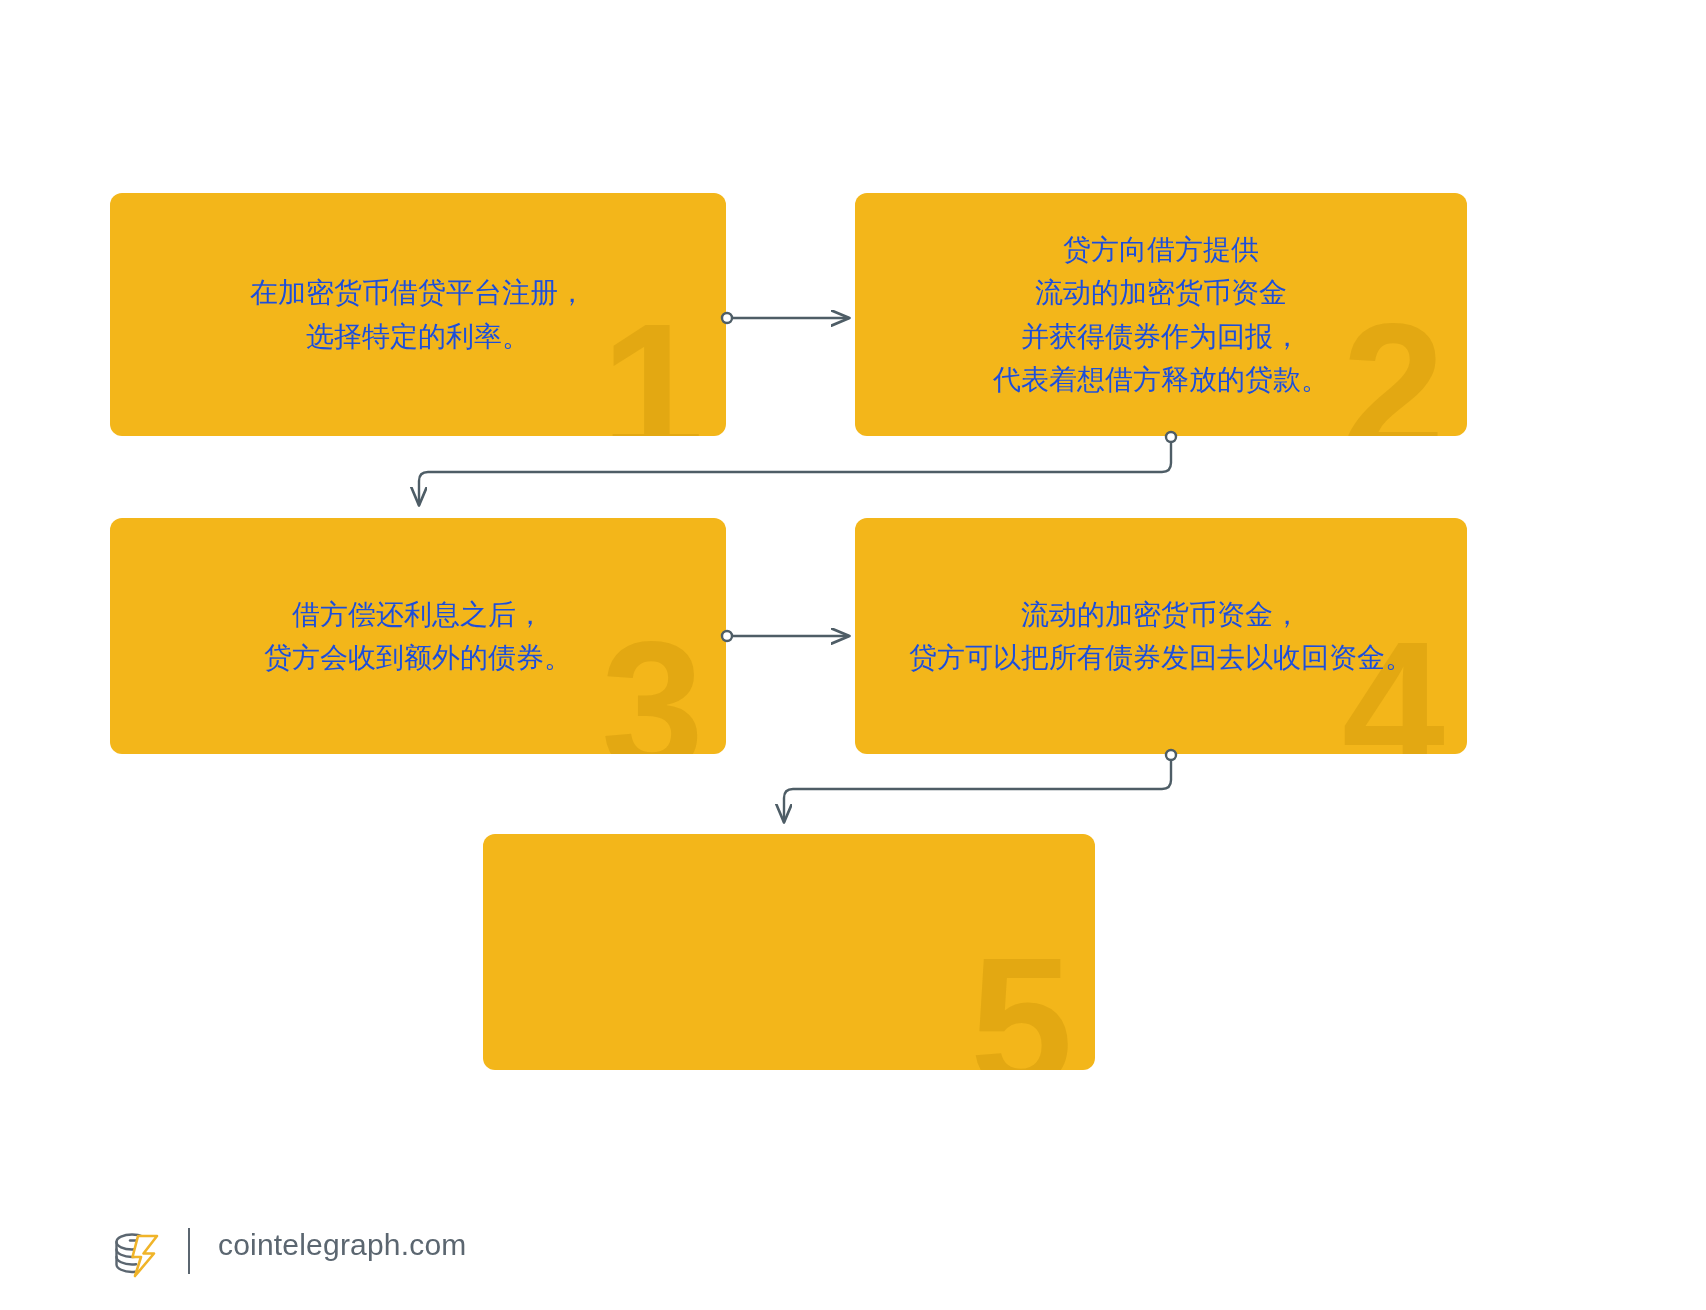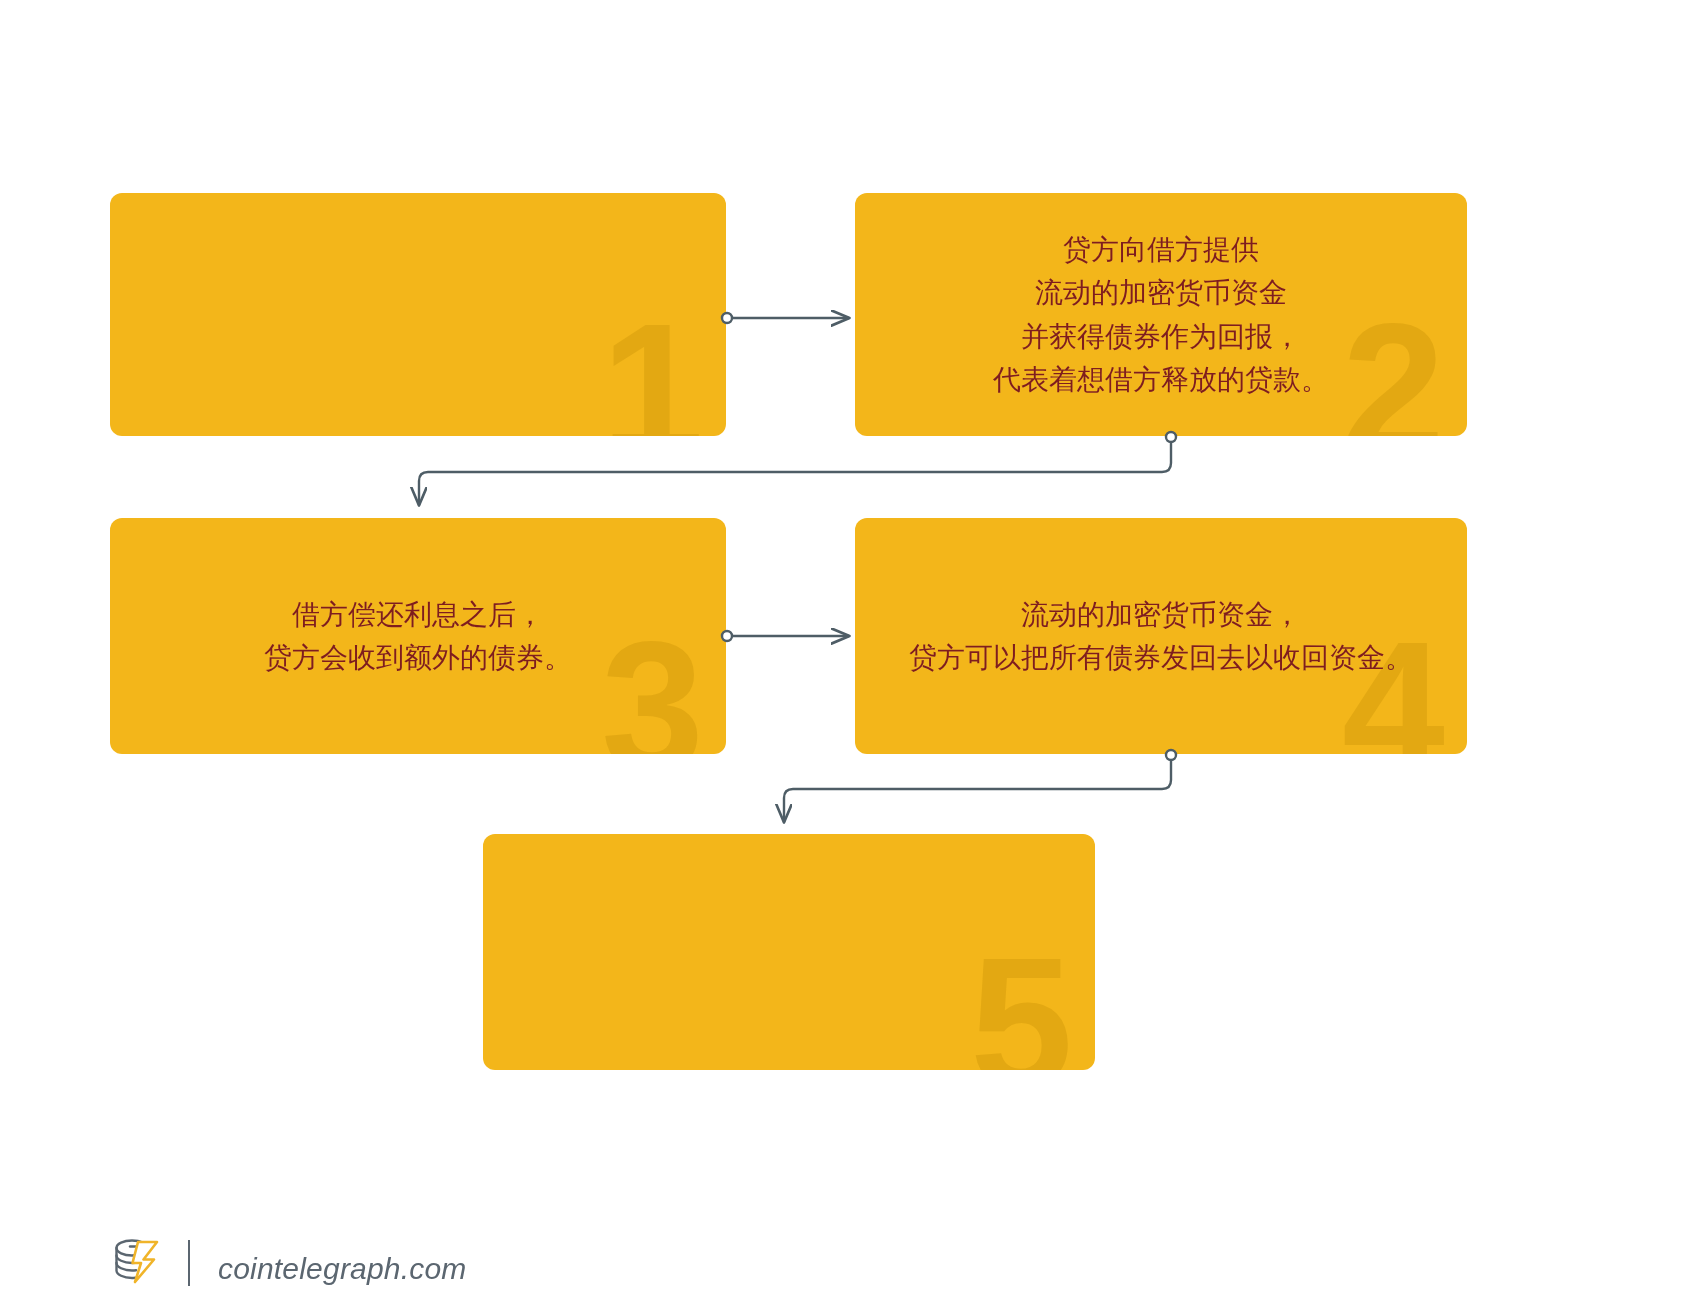--- a/index.html
+++ b/index.html
@@ -30,21 +30,21 @@
     border-radius:12px;
     box-sizing:border-box;
     overflow:hidden;
     display:flex;
     align-items:center;
     justify-content:center;
   }
   .step-text{
     position:relative;
     z-index:2;
-    color:#7f1d1d;
+    color:#1d4ed8;
     font-size:28px;
     line-height:1.55;
     text-align:center;
     white-space:pre-line;
     padding:0 22px;
     font-weight:500;
     text-shadow:0 0 1px rgba(255,255,255,0.15);
   }
   .step-num{
     position:absolute;
@@ -66,23 +66,22 @@
   #box5{left:483px; top:834px; width:612px; height:236px;}
 
   
   .connector{position:absolute; left:0; top:0; width:1706px; height:1310px; pointer-events:none; z-index:3;}
 
   
   .footer{
     position:absolute;
     left:108px; top:1228px;
     display:flex;
-    align-items:flex-end;
+    align-items:flex-start;
     height:58px;
-    font-style:italic;
   }
   .footer-logo{width:56px;height:52px;display:block;}
   .footer-divider{
     width:2px;height:46px;
     background:#5b6670;
     margin:0 28px 0 24px;
   }
   .footer-text{
     font-size:30px;
     color:#5b6670;
@@ -119,20 +118,22 @@
     </g>
 
     <g>
       <circle cx="1171" cy="755" r="5" fill="#ffffff" stroke="#4e5d66" stroke-width="2.4"></circle>
       <path d="M1171,761 L1171,780 Q1171,789 1162,789 L793,789 Q784,789 784,798 L784,822" fill="none" stroke="#4e5d66" stroke-width="2.4" stroke-linecap="round" marker-end="url(#arrowhead)"></path>
     </g>
   </svg>
 
   <div class="step-box" id="box1">
     <div class="step-num">1</div>
+    <div class="step-text">在加密货币借贷平台注册，
+选择特定的利率。</div>
   </div>
 
   <div class="step-box" id="box2">
     <div class="step-num">2</div>
     <div class="step-text">贷方向借方提供
 流动的加密货币资金
 并获得债券作为回报，
 代表着想借方释放的贷款。</div>
   </div>
 

